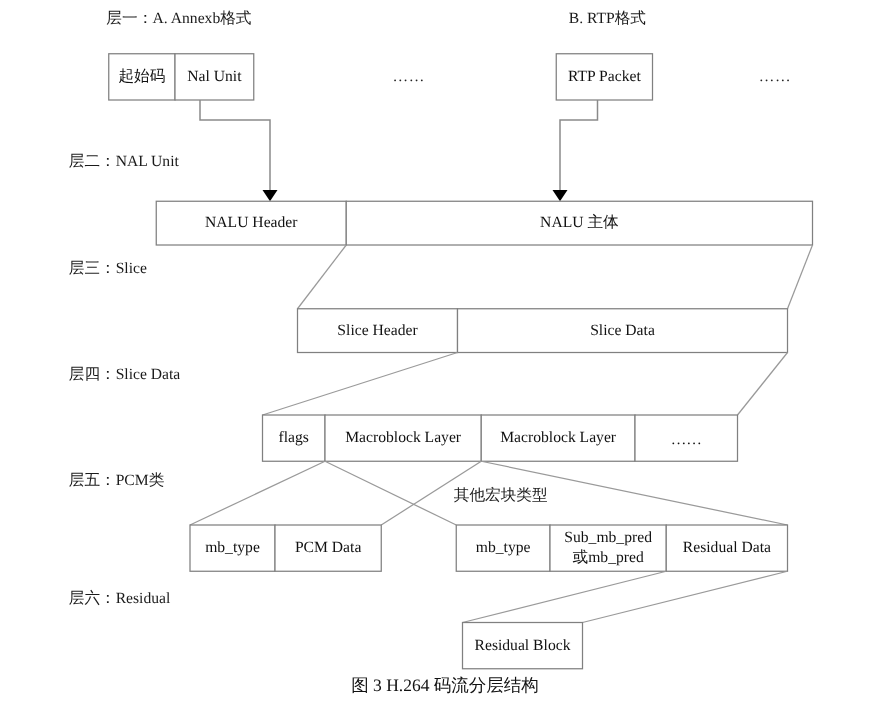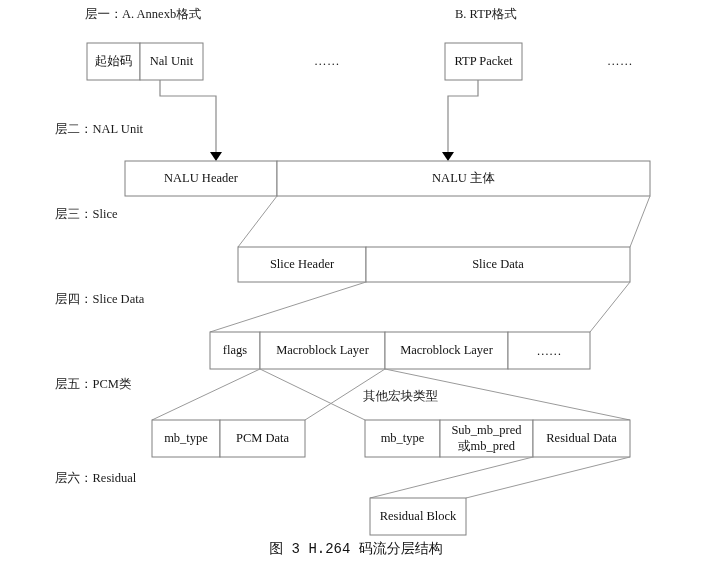--- a/index.html
+++ b/index.html
@@ -65,21 +65,21 @@
     fill: #000000;
   }
   .caption {
     position: absolute;
     left: 0;
     right: 0;
     top: 540px;
     text-align: center;
     font-size: 14px;
     color: #111111;
-    font-family: Liberation Mono, monospace;
+    font-family: Liberation Serif, serif;
   }
 </style>
 </head>
 <body>
 
 <svg id="diagram" viewBox="0 0 712 579">
 
   <text class="layer-label" x="85" y="18">层一：</text>
   <text class="layer-label" x="55" y="133">层二：NAL Unit</text>
   <text class="layer-label" x="55" y="218">层三：Slice</text>

